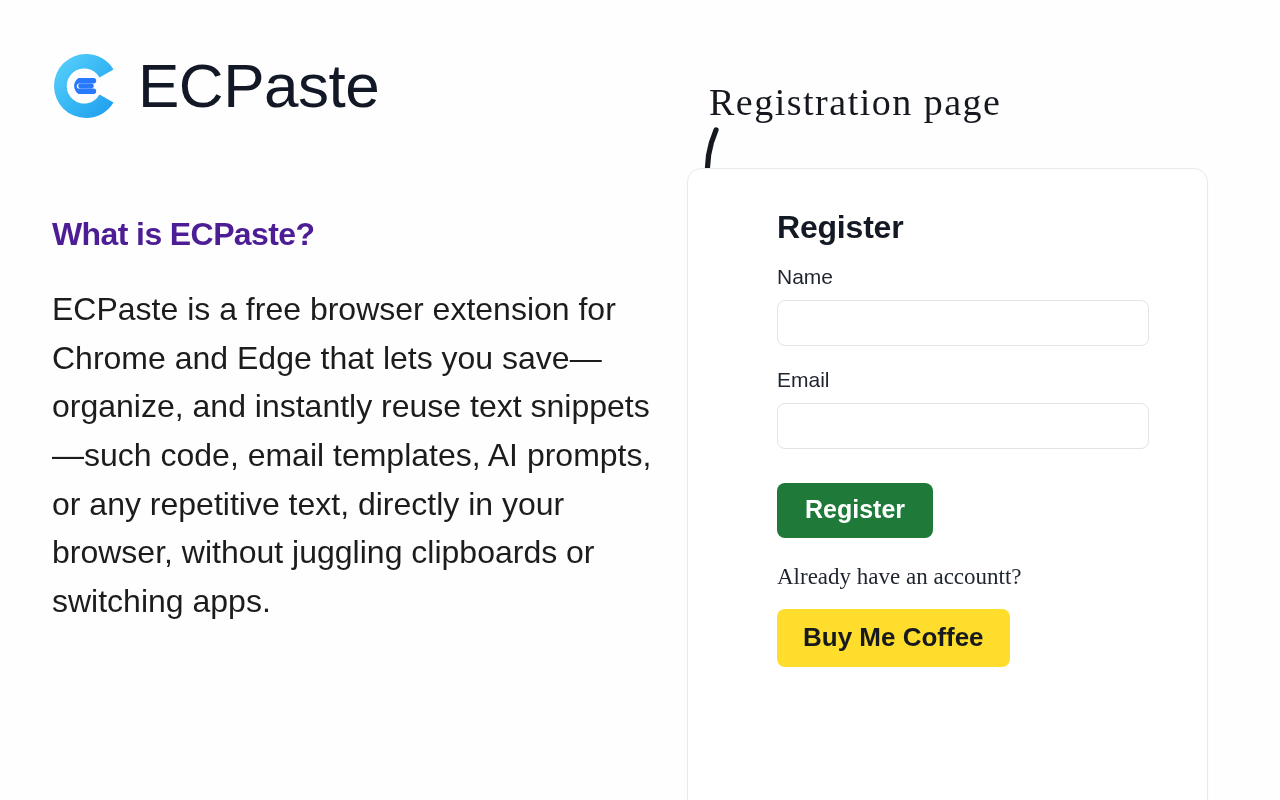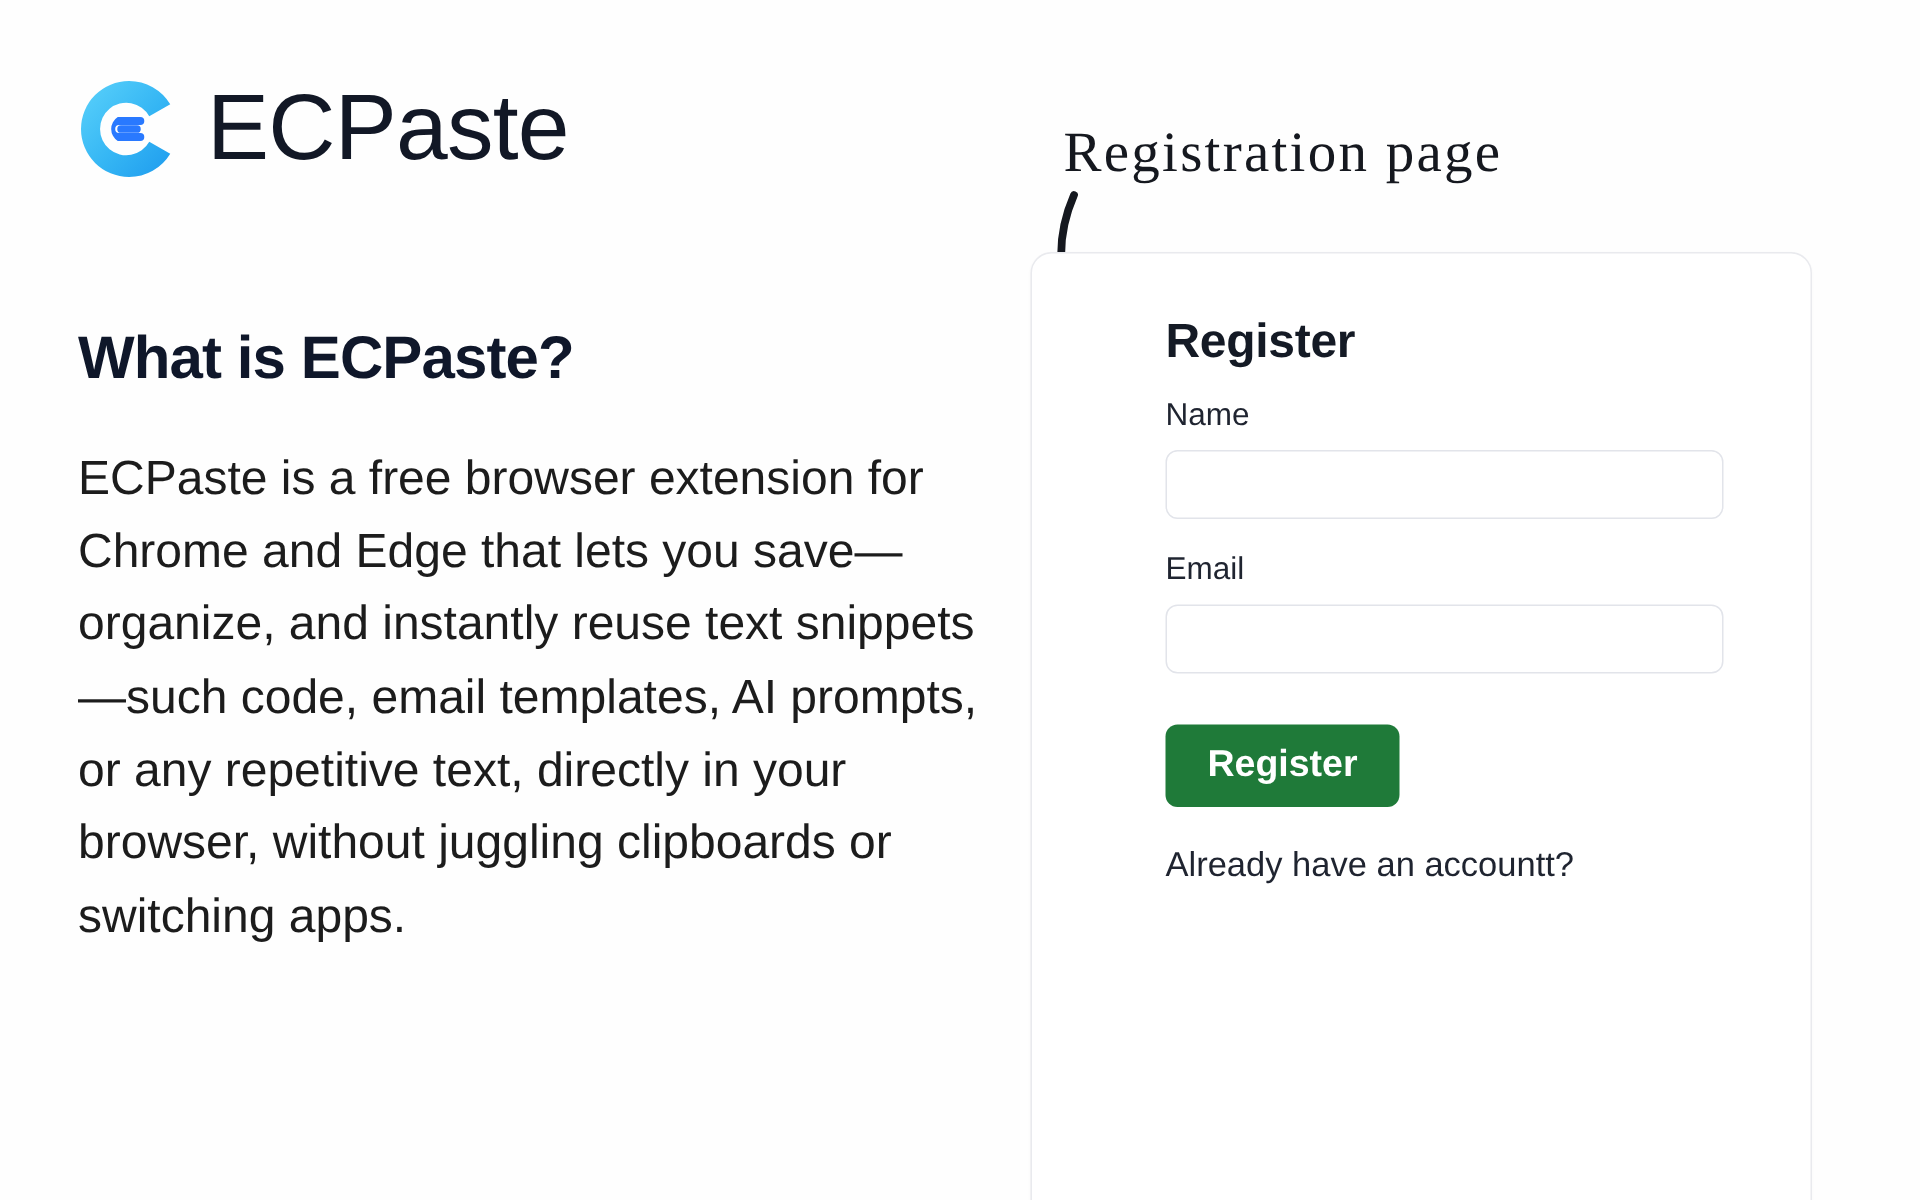--- a/index.html
+++ b/index.html
@@ -43,23 +43,23 @@
     font-size: 62px;
     font-weight: normal;
     color: #121826;
     letter-spacing: -0.5px;
     line-height: 1;
     white-space: nowrap;
   }
 
   .headline {
     margin-top: 85px;
-    font-size: 40px;
-    font-weight: bold;
-    color: #0f172a;
+    font-size: 32px;
+    font-weight: bold;
+    color: #4c1d95;
     letter-spacing: -0.6px;
     line-height: 1.1;
   }
 
   .lede {
     margin-top: 33px;
     font-size: 32px;
     line-height: 1.52;
     color: #1c1c1c;
     font-weight: 400;
@@ -145,20 +145,21 @@
     padding: 14px 28px 16px 28px;
     font-family: "Liberation Sans", sans-serif;
     cursor: pointer;
     line-height: 1;
   }
   .login-hint {
     margin-top: 26px;
     font-size: 23px;
     color: #1f2430;
     line-height: 1.1;
+    font-family: Liberation Serif, serif;
   }
   .btn-coffee {
     margin-top: 20px;
     display: inline-block;
     background: #FFDD2D;
     color: #17191d;
     font-size: 26px;
     font-weight: bold;
     border: none;
     border-radius: 8px;
@@ -226,16 +227,17 @@
       <div class="field">
         <div class="field-label">Email</div>
         <input class="field-input" type="text" value="" placeholder="" style="">
       </div>
 
 
       <button class="btn-register">Register</button>
 
       <div class="login-hint">Already have an accountt?</div>
 
+      <button class="btn-coffee">Buy Me Coffee</button>
     </div>
   </div>
 
 </div>
 
 </body></html>

